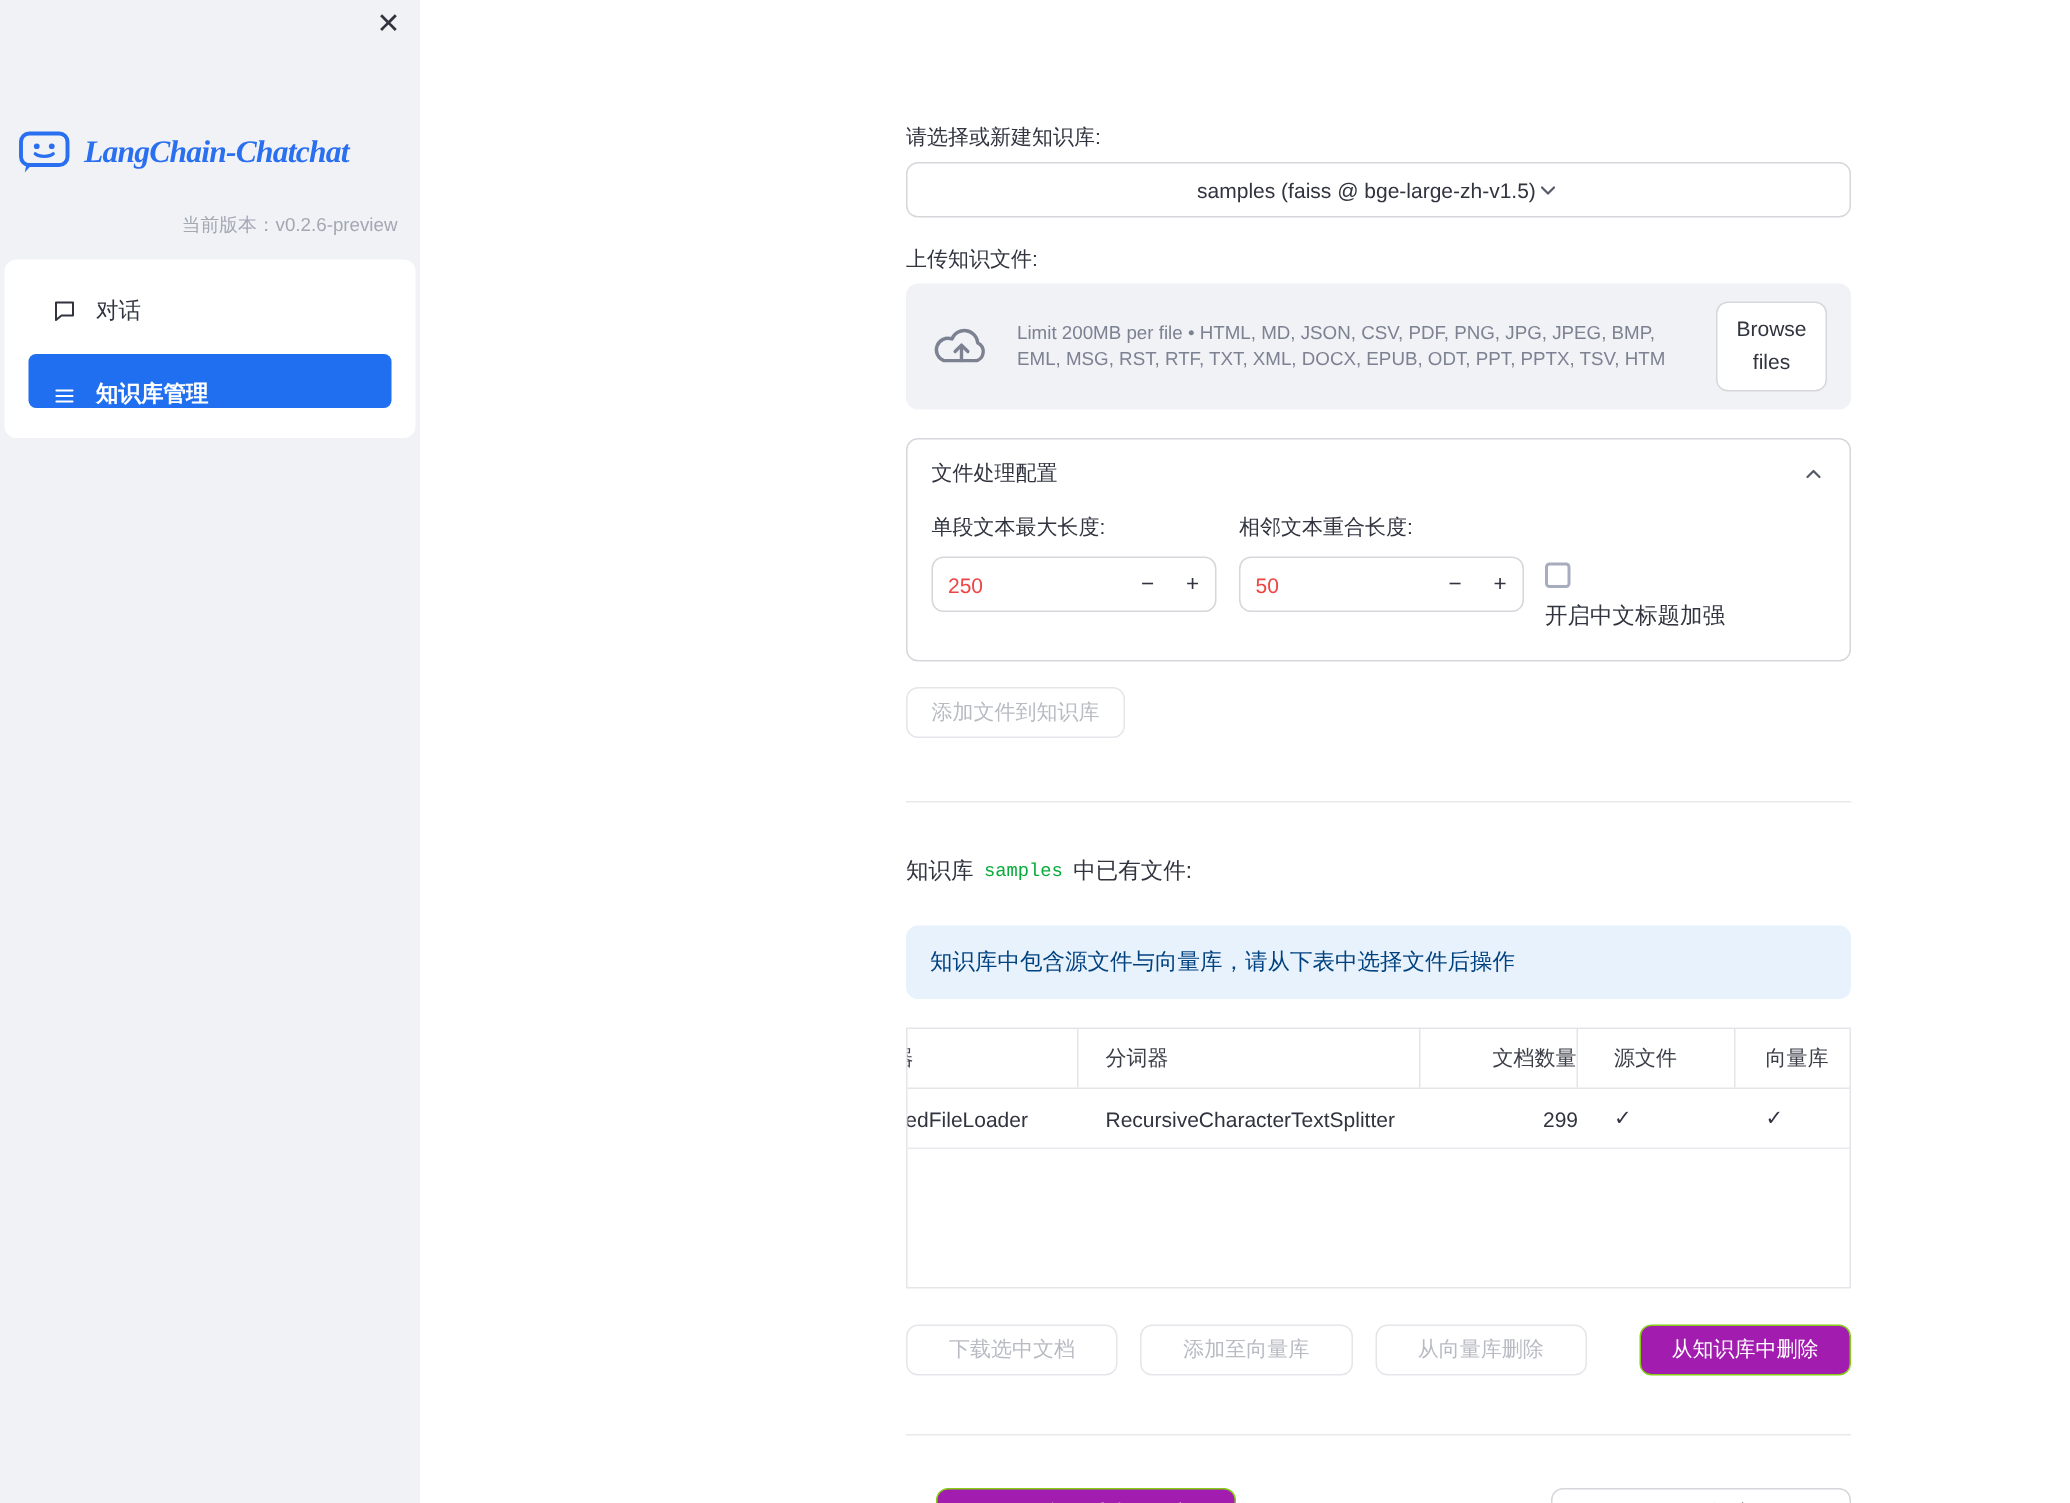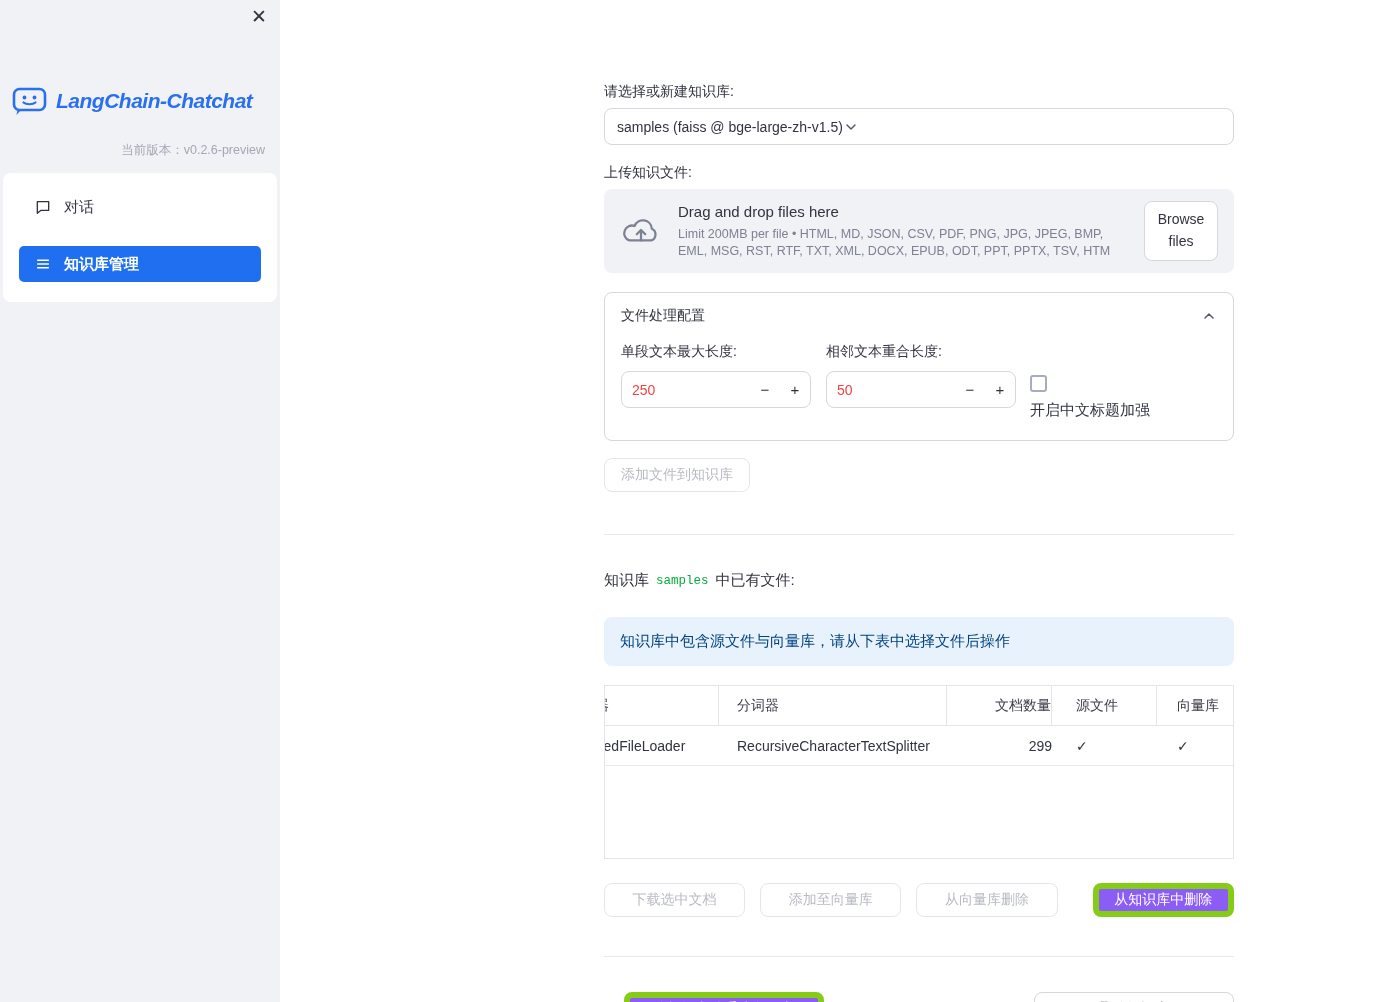--- a/index.html
+++ b/index.html
@@ -13,42 +13,42 @@
   }
 
   
   .sidebar { width: 280px; flex-shrink: 0; background: #f0f2f6; position: relative; }
   .close-btn {
     position: absolute; top: 5px; right: 13px;
     font-size: 19px; line-height: 24px; color: #31333f;
     background: none; border: none; cursor: pointer;
     font-family: inherit;
   }
-  .logo-row { display: flex; align-items: center; gap: 8px; margin: 86px 0 0 12px; color: #2a6ff0; }
+  .logo-row { display: flex; align-items: center; gap: 8px; margin: 86px 0 0 12px; color: #2a6ff0; font-family: Liberation Serif, serif; }
   .logo-text { font-style: italic; font-weight: 700; font-size: 21px; letter-spacing: -0.5px; white-space: nowrap; }
   .version { margin-top: 26px; text-align: right; padding-right: 15px; font-size: 12.5px; color: #a3a8b3; }
   .nav-card { margin: 14px 3px 0; background: #ffffff; border-radius: 8px; padding: 16px 16px 20px; }
   .nav-item {
     display: flex; align-items: center; gap: 13px;
     height: 36px; padding: 0 16px; border-radius: 5px;
     font-size: 15px; cursor: pointer; color: #31333f;
   }
-  .nav-item + .nav-item { margin-top: 21px; }
+  .nav-item + .nav-item { margin-top: 11px; align-items: flex-end; }
   .nav-item.active { background: #1f6ff0; color: #ffffff; font-weight: 700; }
   .nav-icon { display: flex; align-items: center; }
 
   
   .main { flex: 1; background: #ffffff; }
   .content { width: 630px; margin: 83px 0 0 324px; }
 
   .field-label { font-size: 14px; margin-bottom: 7px; }
 
   .selectbox {
     height: 37px; border: 1px solid #d5d7db; border-radius: 8px;
-    display: flex; align-items: center; justify-content: flex-start;
+    display: flex; align-items: center; justify-content: center;
     padding: 0 12px; background: #fff; cursor: pointer;
   }
   .chev { color: #555a66; display: flex; }
 
   .upload-label { margin-top: 19px; }
 
   .uploader {
     margin-top: 1px; height: 84px; background: #f0f2f6; border-radius: 8px;
     display: flex; align-items: center; gap: 16px; padding: 0 16px;
   }
@@ -86,21 +86,21 @@
   .checkbox-row { display: flex; align-items: flex-start; gap: 9px; margin: 36px 0 0 14px; font-size: 15px; cursor: pointer; flex-direction: column; }
   .checkbox { width: 17px; height: 17px; border: 2px solid #a8adbd; border-radius: 3px; background: #fff; flex-shrink: 0; }
 
   .btn {
     height: 34px; border-radius: 8px; font-size: 14px; font-family: inherit;
     display: inline-flex; align-items: center; justify-content: center;
     background: #fff; border: 1px solid #d5d7db; color: #31333f;
     padding: 0 16px; cursor: pointer;
   }
   .btn.disabled { color: #b9bbc3; border-color: #e5e6ea; cursor: default; }
-  .btn.primary { background: #8b5cf6; border: 6px solid #84cc16; color: #fff; margin-left: 20px; }
+  .btn.primary { background: #a21caf; border: 1px solid #84cc16; color: #fff; margin-left: 20px; }
 
   .add-btn { margin-top: 17px; }
 
   .divider { border: none; border-top: 1px solid #e8e9eb; }
   .divider-1 { margin: 42px 0 36px; }
   .divider-2 { margin: 39px 0 35px; }
 
   .kb-line { display: flex; align-items: center; gap: 7px; font-size: 15px; }
   .kb-code {
     color: #09ab3b; font-family: "Liberation Mono", "DejaVu Sans Mono", monospace;
@@ -189,21 +189,20 @@
     <div class="field-label upload-label">上传知识文件:</div>
     <div class="uploader">
       <span class="cloud">
         <svg width="42" height="32" viewBox="0 0 44 34">
           <path d="M33.5 14.5a9.5 9.5 0 0 0-18.3-2.8A8 8 0 0 0 9.5 27H33a6.8 6.8 0 0 0 .5-12.5z" fill="none" stroke="currentColor" stroke-width="2.4" stroke-linejoin="round"></path>
           <path d="M22 27V17" stroke="currentColor" stroke-width="2.4" stroke-linecap="round"></path>
           <path d="M17.5 20.5l4.5-4.5 4.5 4.5" fill="none" stroke="currentColor" stroke-width="2.4" stroke-linecap="round" stroke-linejoin="round"></path>
         </svg>
       </span>
       <div class="uploader-texts">
-        <div class="uploader-title">Drag and drop files here</div>
         <div class="uploader-limit">Limit 200MB per file • HTML, MD, JSON, CSV, PDF, PNG, JPG, JPEG, BMP, EML, MSG, RST, RTF, TXT, XML, DOCX, EPUB, ODT, PPT, PPTX, TSV, HTM</div>
       </div>
       <button class="browse-btn">Browse files</button>
     </div>
 
     <div class="expander">
       <div class="expander-header">
         <span>文件处理配置</span>
         <span class="chev">
           <svg width="16" height="16" viewBox="0 0 24 24">

